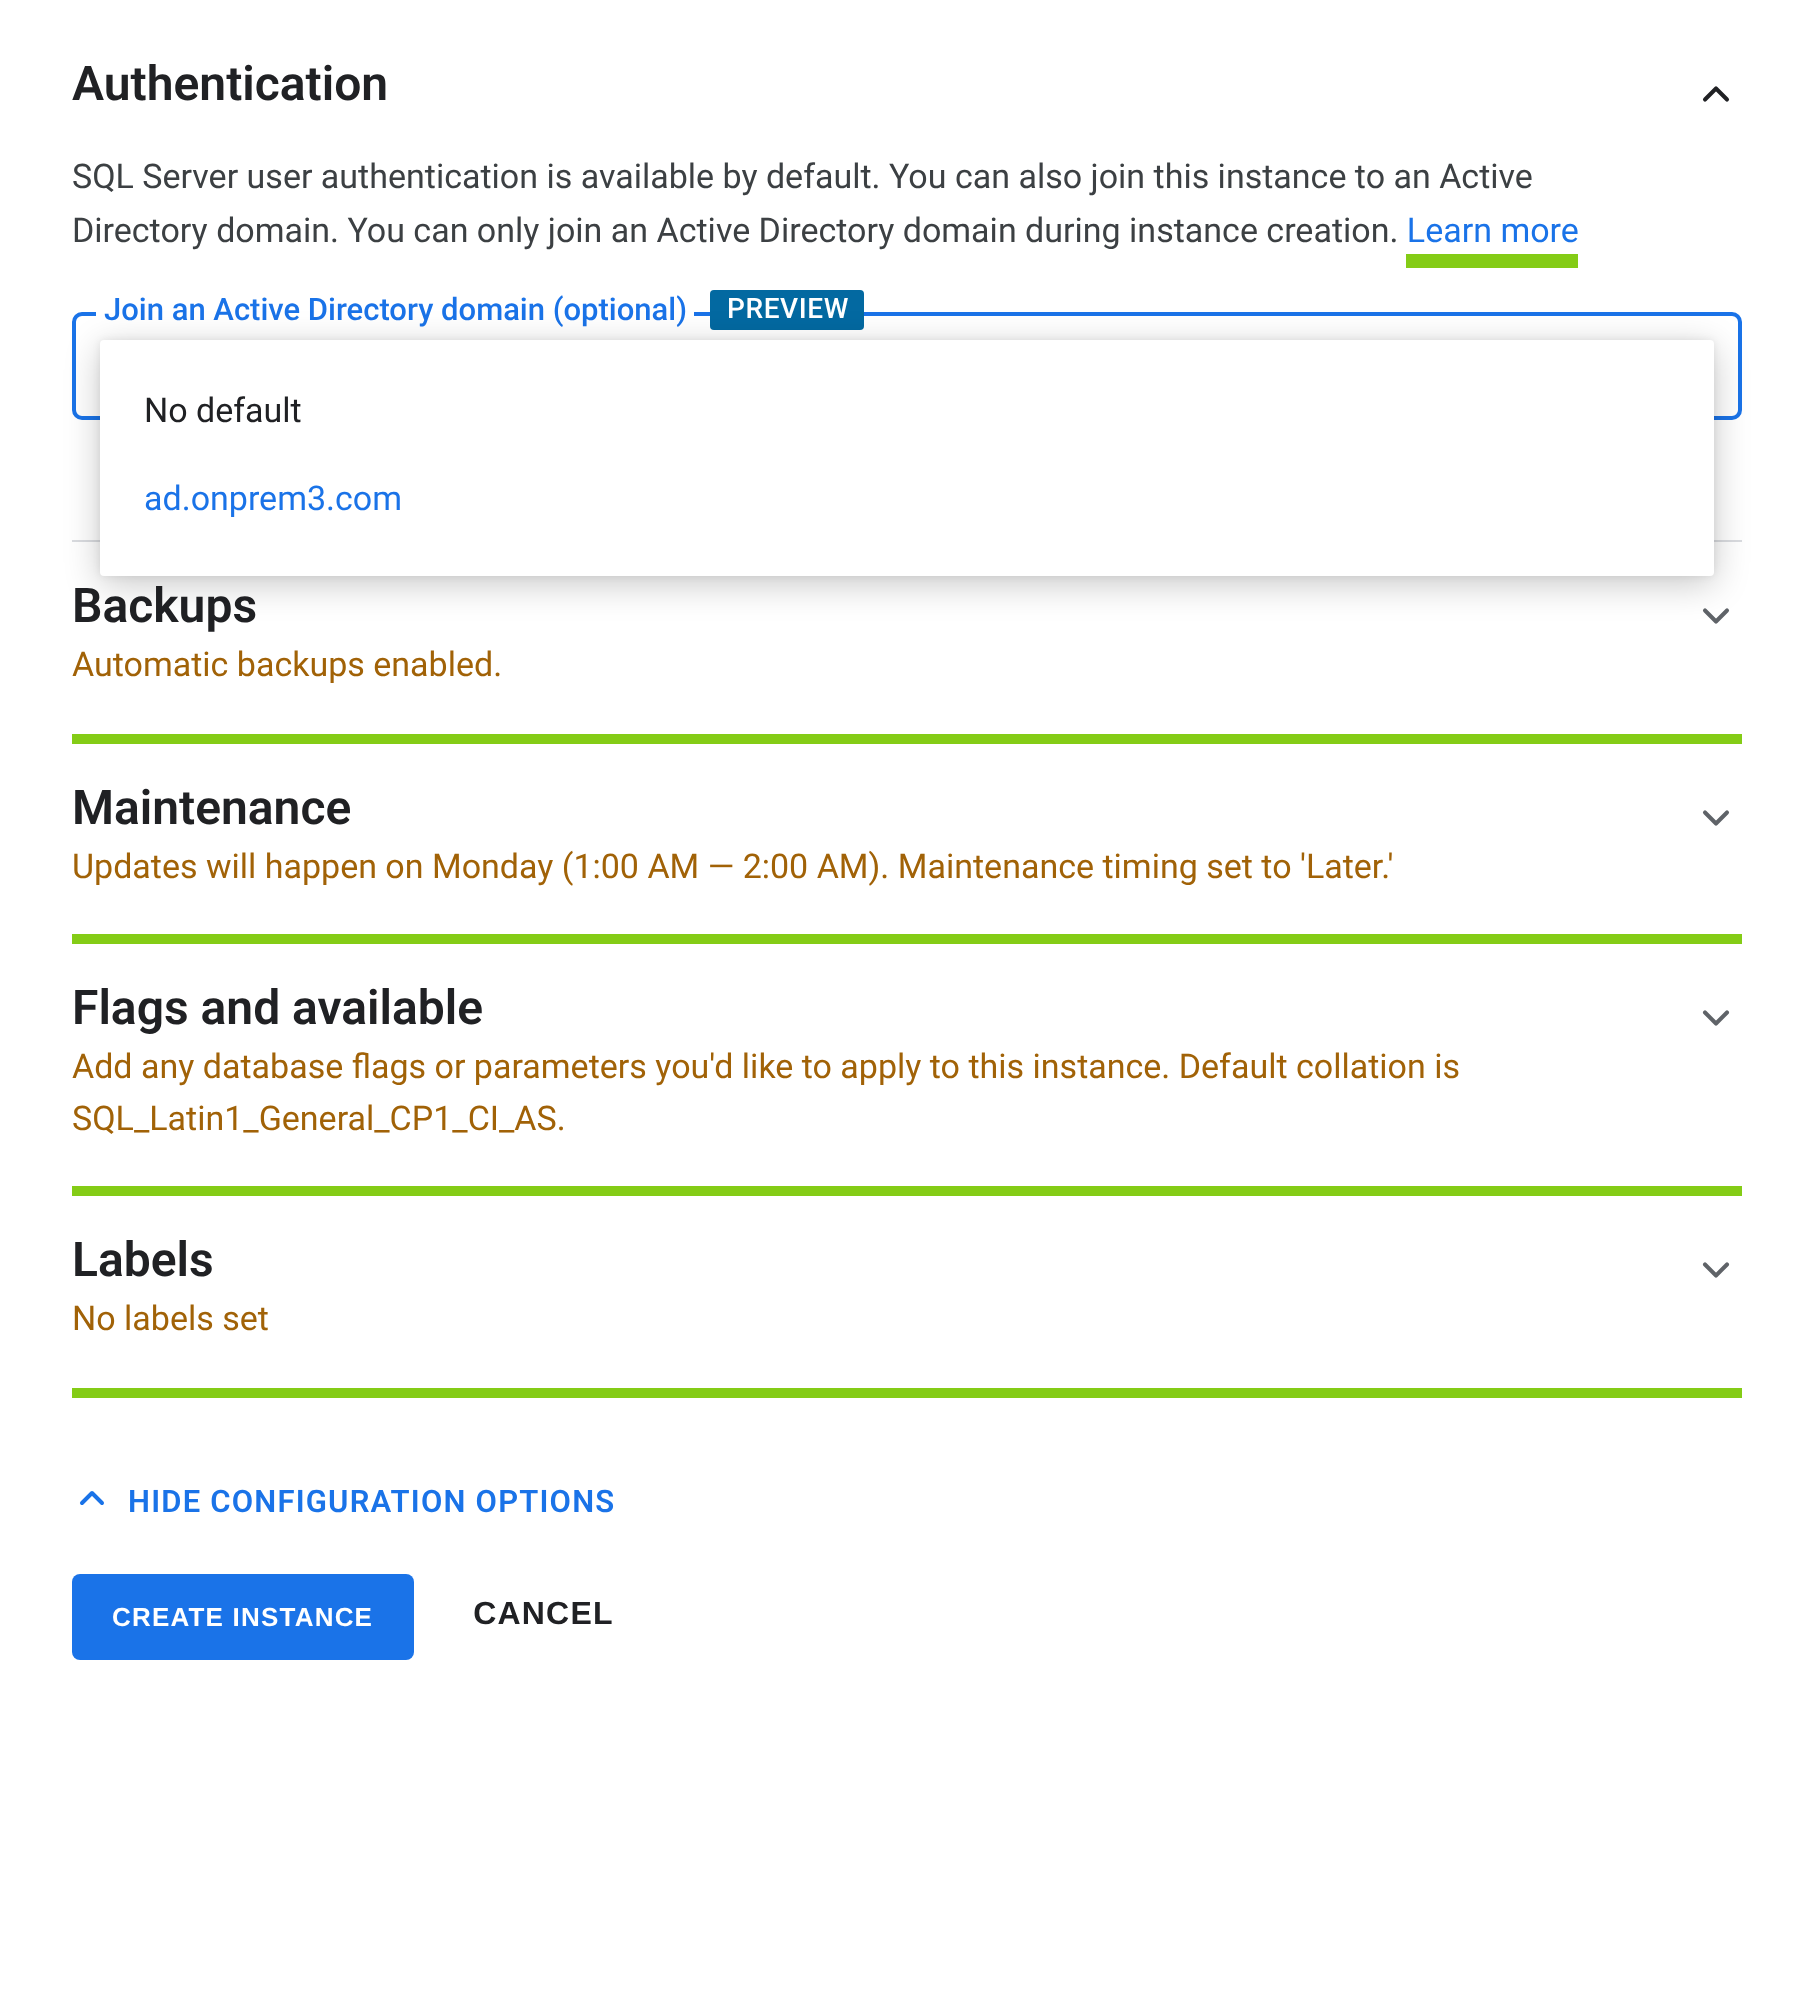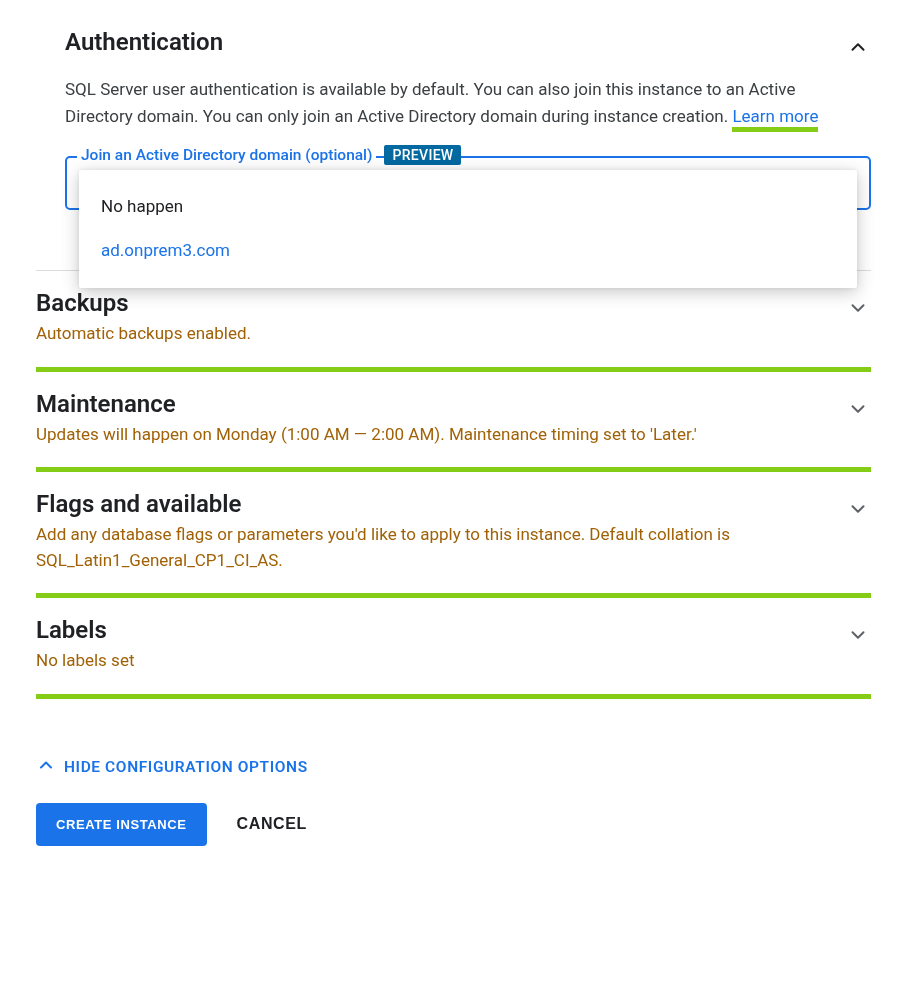--- a/index.html
+++ b/index.html
@@ -9,21 +9,21 @@
       background: #fff;
       color: #202124;
       padding: 28px 36px 40px 36px;
     }
     .section {
       border-bottom: 5px solid #84cc16;
       padding-bottom: 20px;
       margin-bottom: 18px;
       position: relative;
     }
-    .section.open { border-bottom: none; padding-bottom: 0; margin-bottom: 0; margin-left: 29px; }
+    .section.open { border-bottom: none; padding-bottom: 0; margin-bottom: 0; }
     .section-header {
       display: flex;
       align-items: flex-start;
       justify-content: space-between;
       cursor: pointer;
     }
     .section-title {
       font-size: 24px;
       font-weight: 600;
       color: #202124;
@@ -37,21 +37,21 @@
     }
     .section-body {
       font-size: 17px;
       color: #3c4043;
       line-height: 1.6;
       margin-top: 14px;
       max-width: 780px;
     }
     .link {
       color: #1a73e8;
-      border-bottom: 5px solid #84cc16;
+      border-bottom: 7px solid #84cc16;
       padding-bottom: 1px;
       cursor: pointer;
     }
     .chevron {
       flex: 0 0 auto;
       margin-top: 8px;
       margin-right: 2px;
     }
     .chevron svg { width: 22px; height: 22px; }
 
@@ -117,21 +117,21 @@
     .dropdown-option.highlight { color: #1a73e8; }
 
     .hide-config {
       display: flex;
       align-items: center;
       gap: 8px;
       color: #1a73e8;
       font-size: 15.5px;
       font-weight: 600;
       letter-spacing: 0.6px;
-      margin-top: 56px;
+      margin-top: 40px;
       margin-bottom: 24px;
       cursor: pointer;
     }
     .hide-config svg { width: 20px; height: 20px; }
 
     .footer-buttons { display: flex; gap: 30px; align-items: center; }
     .btn-primary {
       background: #1a73e8;
       color: #fff;
       border: none;
@@ -171,21 +171,21 @@
     <span>SQL Server user authentication is available by default. You can also join this instance to an Active Directory domain. You can only join an Active Directory domain during instance creation. </span><span class="link">Learn more</span>
   </div>
 
   <div class="ad-field-wrapper">
     <div class="ad-input-outline"></div>
     <div class="ad-float-row">
       <span class="ad-float-label">Join an Active Directory domain (optional)</span>
       <span class="preview-badge">PREVIEW</span>
     </div>
     <div class="dropdown-panel">
-      <div class="dropdown-option">No happen</div>
+      <div class="dropdown-option">No default</div>
       <div class="dropdown-option highlight">ad.onprem3.com</div>
     </div>
   </div>
 </div>
 
 <div class="divider-line"></div>
 
 <div class="section" style="margin-top:18px;">
   <div class="section-header">
     <div>

